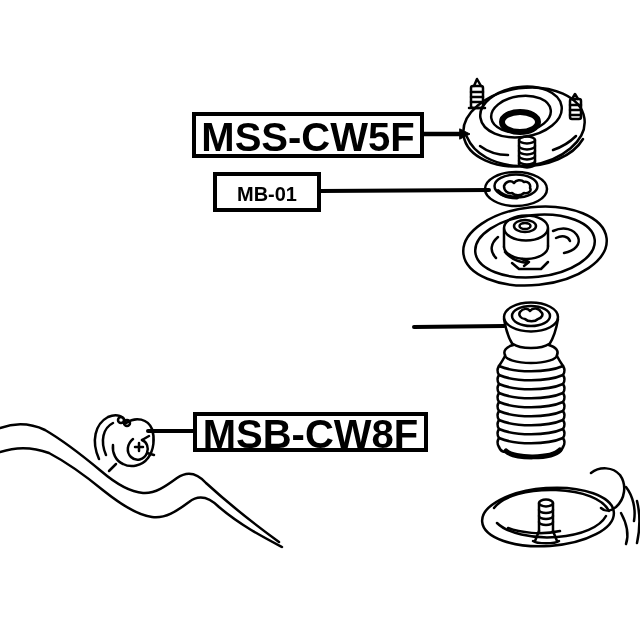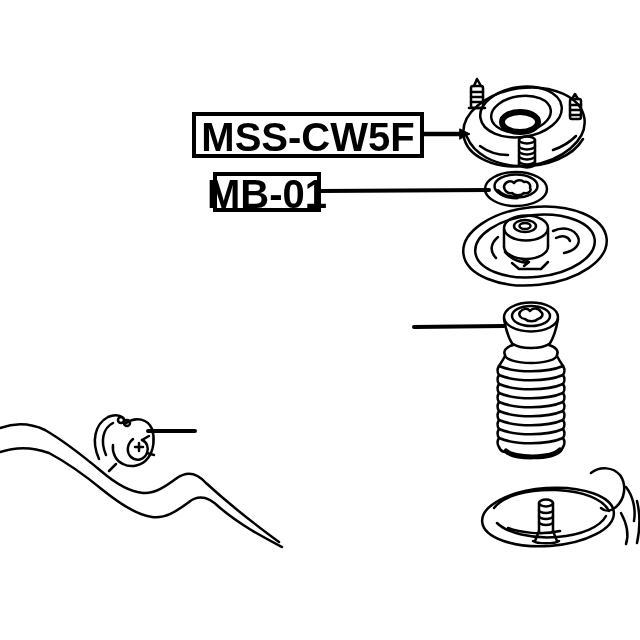--- a/index.html
+++ b/index.html
@@ -9,21 +9,21 @@
     overflow:hidden;margin:0 auto;
   }
   #drawing{position:absolute;left:0;top:0;}
   .part-label{
     position:absolute;box-sizing:border-box;border:4px solid #000;
     background:#fff;display:flex;align-items:center;justify-content:center;
     font-weight:bold;color:#000;line-height:1;padding-top:4px;
     white-space:nowrap;cursor:pointer;
   }
   #label-strut-mount {left:192px;top:112px;width:232px;height:46px;font-size:40px;}
-  #label-bearing     {left:213px;top:172px;width:108px;height:40px;font-size:40px;}
+  #label-bearing     {left:213px;top:172px;width:108px;height:40px;font-size:20px;}
   #label-shock-boot  {left:193px;top:308px;width:222px;height:38px;font-size:31px;}
   #label-stab-bush   {left:193px;top:412px;width:235px;height:40px;font-size:40px;}
   svg *{vector-effect:non-scaling-stroke;}
 </style>
 </head>
 <body>
 
 <div id="stage">
 
   <svg id="drawing" width="640" height="640" viewBox="0 0 640 640" fill="none" stroke="#000" stroke-width="2.5" stroke-linecap="round" stroke-linejoin="round">
@@ -162,13 +162,14 @@
       <path d="M 539,531 L 535,541 M 553,531 L 557,541"></path>
       <path d="M 533,541 C 537,544 555,544 559,541"></path>
     </g>
   </svg>
 
   <div id="label-strut-mount" class="part-label">MSS-CW5F</div>
 
   <div id="label-bearing" class="part-label">MB-01</div>
 
 
+  <div id="label-stab-bush" class="part-label">MSB-CW8F</div>
 </div>
 
 </body></html>

